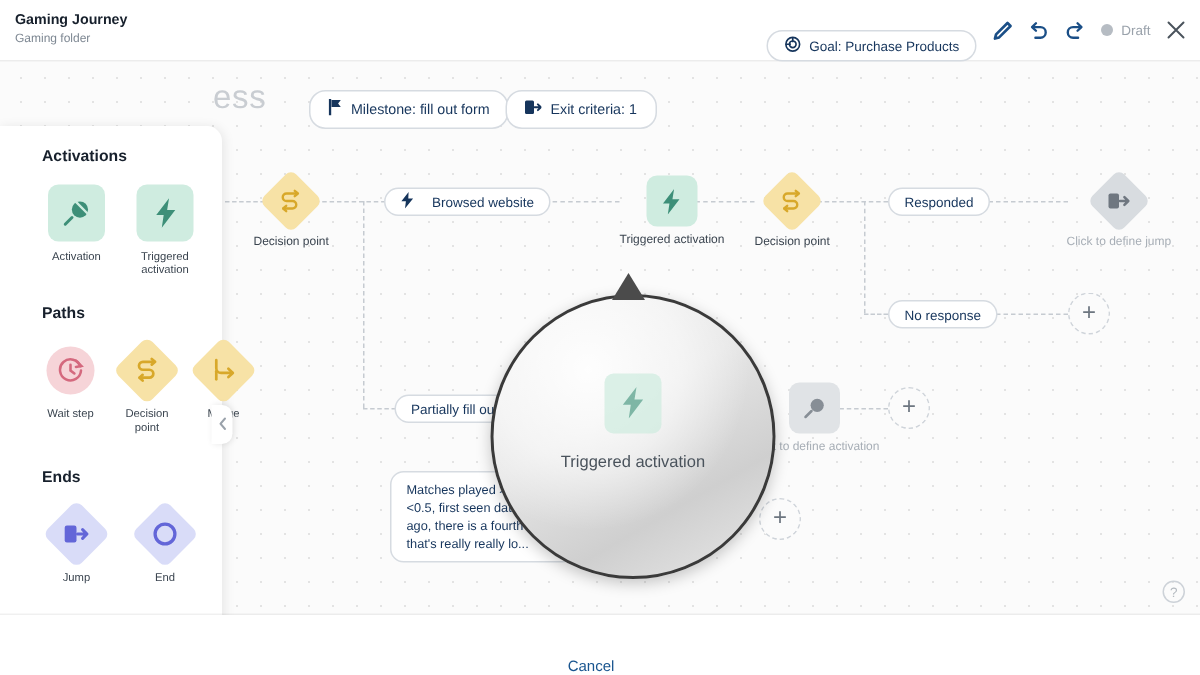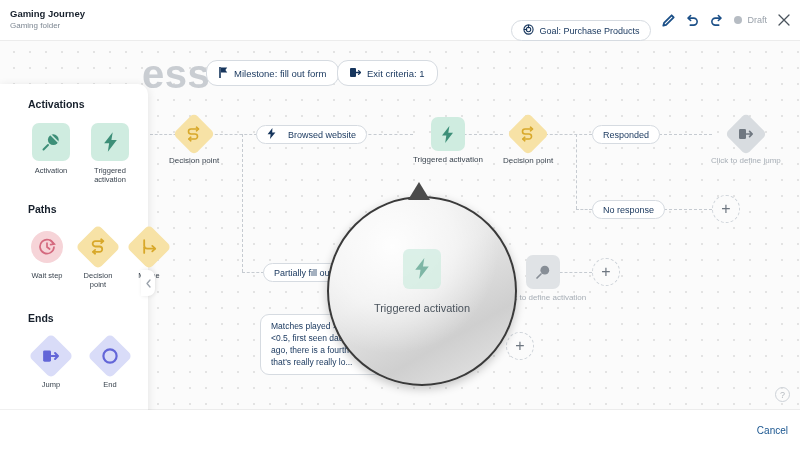--- a/index.html
+++ b/index.html
@@ -15,21 +15,21 @@
   
   #canvas {
     position:absolute; inset:0;
     background:#fbfbfb;
     background-image: radial-gradient(circle, #e3e3e3 1px, transparent 1px);
     background-size: 16px 16px;
     background-position: 6px 44px;
   }
   #ghost-word {
     position:absolute; left:142px; top:52px;
-    font-size:40px; font-weight:700; letter-spacing:.5px;
+    font-size:22px; font-weight:400; letter-spacing:.5px;
     color:#c9cdd2;
   }
 
   
   #header {
     position:absolute; left:0; top:0; width:800px; height:40px;
     background:#ffffff; z-index:40;
     display:flex; align-items:center;
     box-shadow:0 1px 0 rgba(0,0,0,.06);
   }
@@ -145,21 +145,21 @@
     position:absolute; left:456px; top:258px; z-index:20;
     display:flex; align-items:center; gap:4px;
     font-size:6.5px; color:#9aa2ab;
   }
 
   
   #bottombar {
     position:absolute; left:0; bottom:0; width:800px; height:40px;
     background:#fff; box-shadow:0 -1px 0 rgba(0,0,0,.06);
     display:flex; align-items:center; justify-content:flex-end; gap:16px;
-    padding-right:12px; z-index:45;
+    padding-right:12px; z-index:45;flex-direction:column;
   }
   #cancel-btn { font-size:10px; color:#19558f; cursor:pointer; }
   #save-btn {
     display:flex; align-items:center; height:24px; border-radius:12px;
     background:#17558f; color:#fff; font-size:10px; cursor:pointer; overflow:hidden;
   }
   #save-btn .lbl { padding:0 9px 0 14px; }
   #save-btn .sep { width:1px; height:14px; background:rgba(255,255,255,.45); }
   #save-btn .cv { padding:0 10px 0 8px; display:flex; align-items:center; }
   #help-btn {

